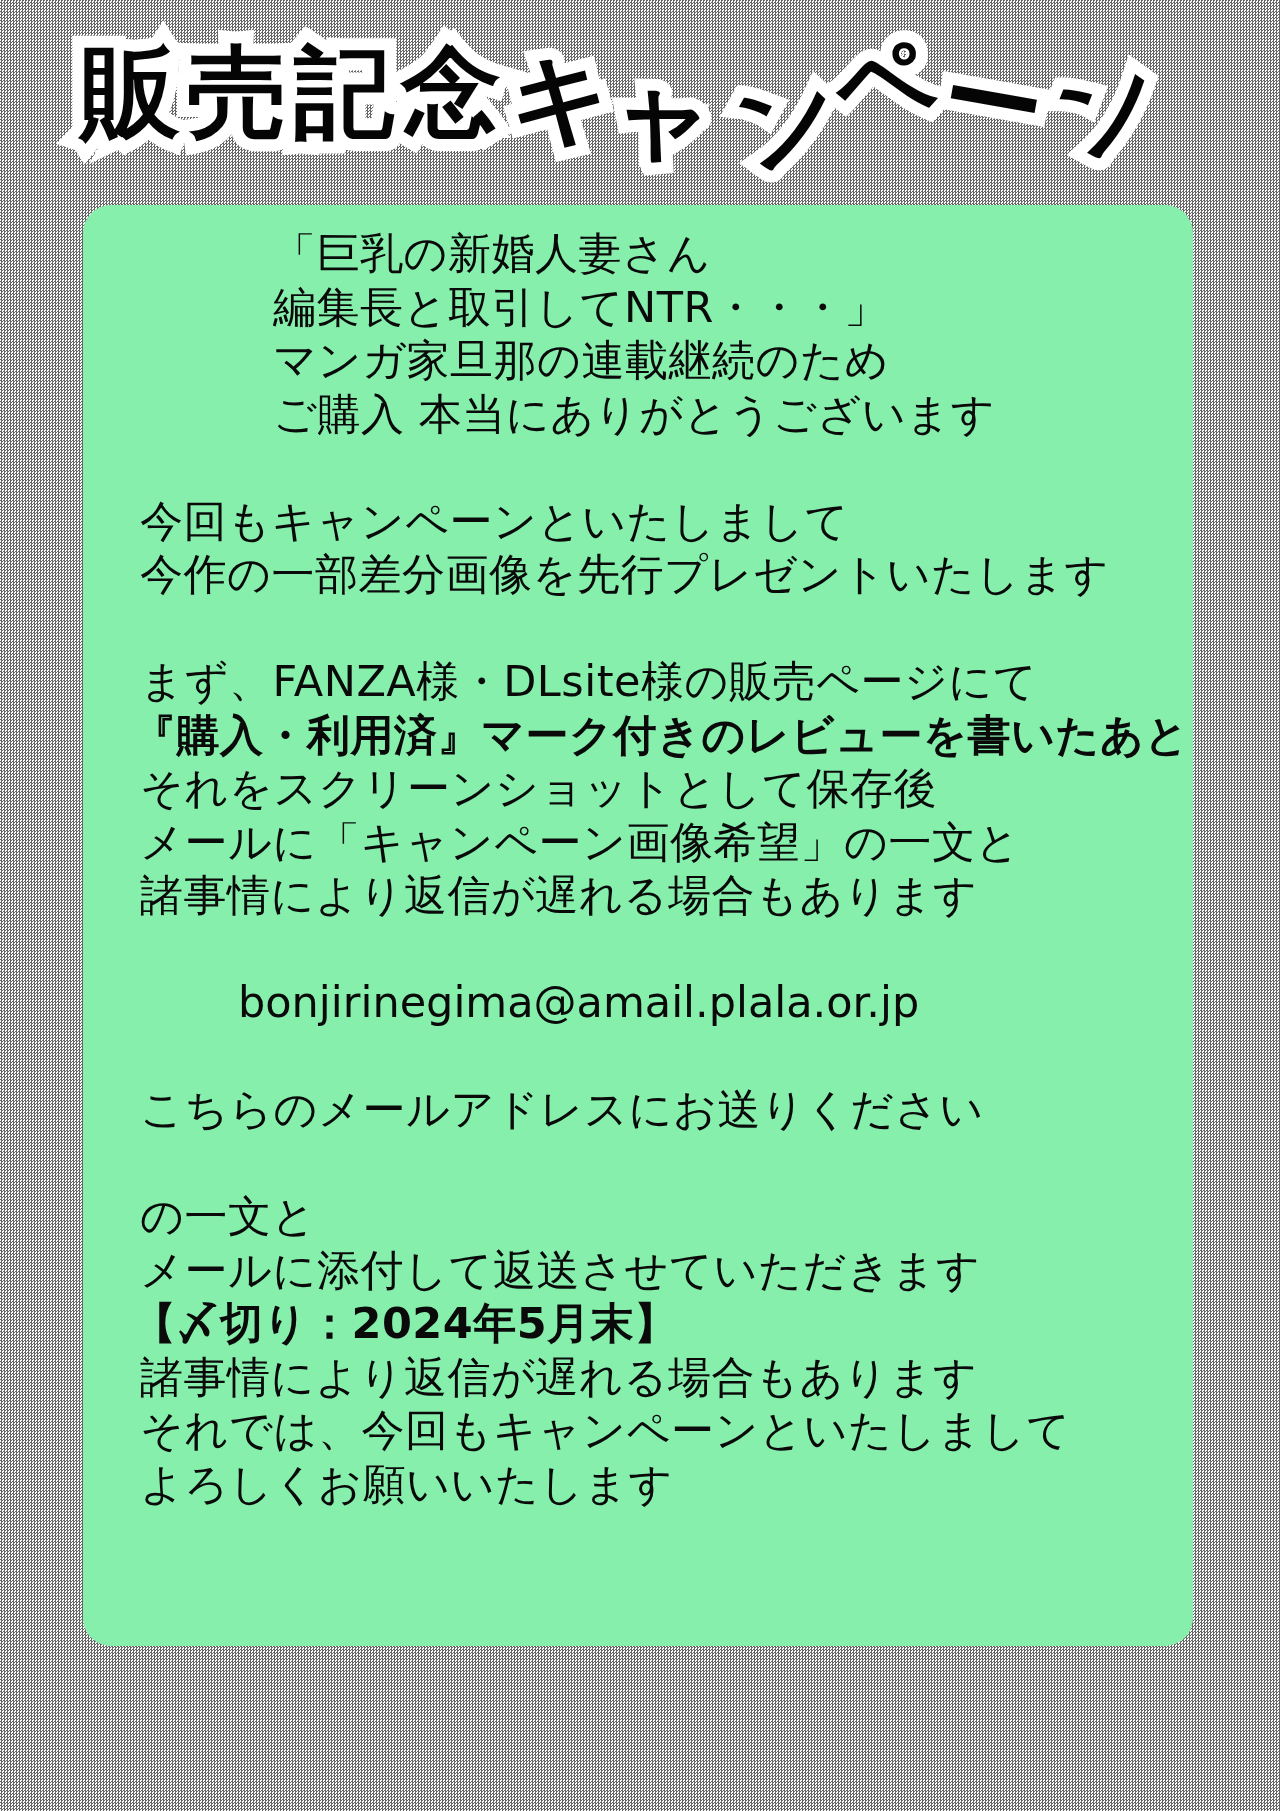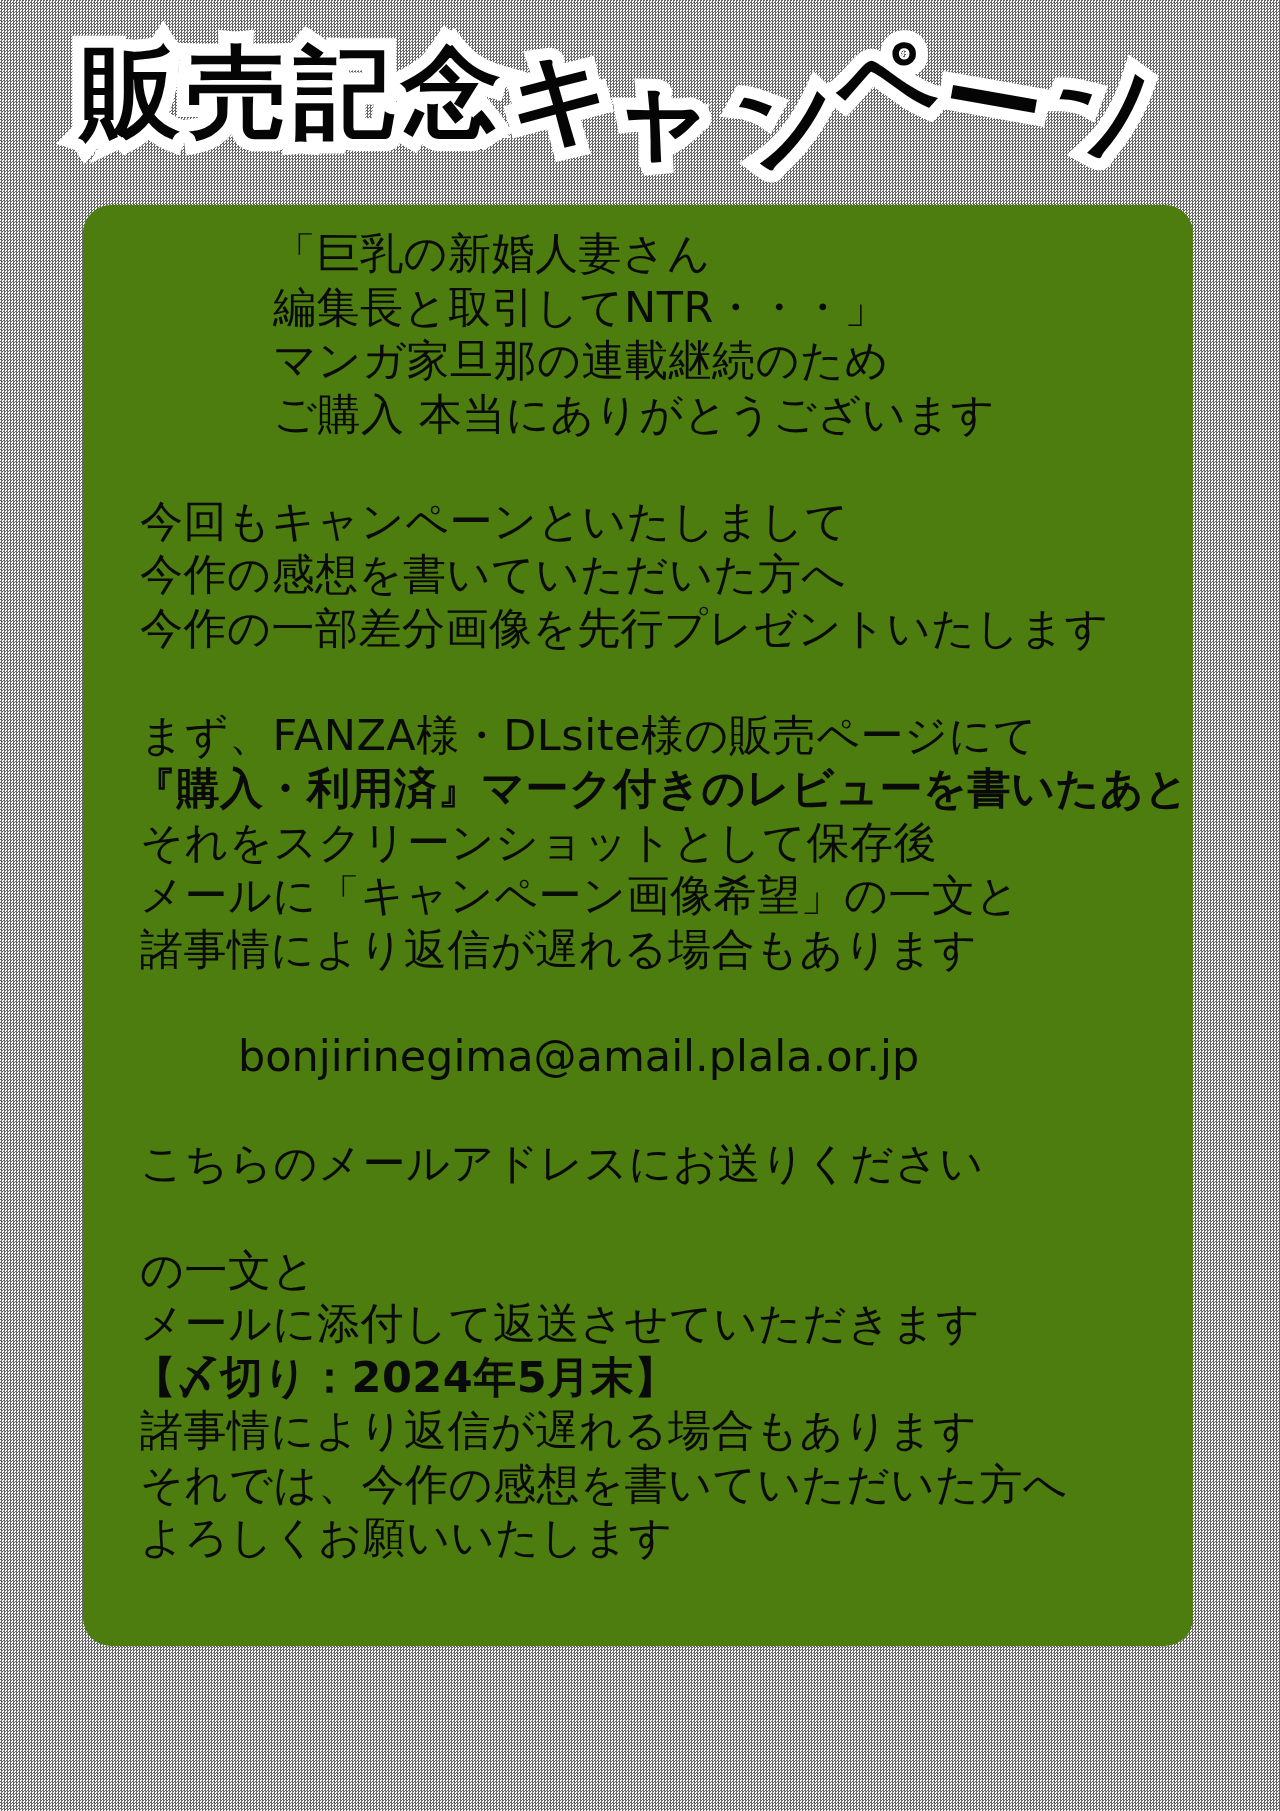--- a/index.html
+++ b/index.html
@@ -62,21 +62,21 @@
   .title-layer .tchar:nth-child(8)  { transform: rotate(-3deg)  translateY(-12px);}
   .title-layer .tchar:nth-child(9)  { transform: rotate(10deg)  translateY(10px); }
   .title-layer .tchar:nth-child(10) { transform: rotate(-27deg) translateY(14px); }
   
   .card {
     position: absolute;
     left: 83px;
     top: 205px;
     width: 1110px;
     height: 1441px;
-    background: #4d7c0f;
+    background: #86efac;
     border-radius: 28px;
     padding-top: 22px;
     box-sizing: border-box;
     z-index: 3;
   }
   .line {
     min-height: 53.5px;
     line-height: 53.5px;
     font-size: 43px;
     color: #0a0a0a;
@@ -98,34 +98,33 @@
     <div class="title-layer title-fill" id="title-fill"><span class="tchar">販</span><span class="tchar">売</span><span class="tchar">記</span><span class="tchar">念</span><span class="tchar">キ</span><span class="tchar">ャ</span><span class="tchar">ン</span><span class="tchar">ペ</span><span class="tchar">ー</span><span class="tchar">ン</span></div>
   </div>
 
   <div class="card">
     <div class="line quote">「巨乳の新婚人妻さん</div>
     <div class="line quote">編集長と取引してNTR・・・」</div>
     <div class="line quote">マンガ家旦那の連載継続のため</div>
     <div class="line quote">ご購入 本当にありがとうございます</div>
     <div class="line blank"></div>
     <div class="line">今回もキャンペーンといたしまして</div>
-    <div class="line">今作の感想を書いていただいた方へ</div>
     <div class="line">今作の一部差分画像を先行プレゼントいたします</div>
     <div class="line blank"></div>
     <div class="line">まず、FANZA様・DLsite様の販売ページにて</div>
     <div class="line bracket">『購入・利用済』マーク付きのレビューを書いたあと</div>
     <div class="line">それをスクリーンショットとして保存後</div>
     <div class="line">メールに「キャンペーン画像希望」の一文と</div>
     <div class="line">諸事情により返信が遅れる場合もあります</div>
     <div class="line blank"></div>
     <div class="line email">bonjirinegima@amail.plala.or.jp</div>
     <div class="line blank"></div>
     <div class="line">こちらのメールアドレスにお送りください</div>
     <div class="line blank"></div>
     <div class="line">の一文と</div>
     <div class="line">メールに添付して返送させていただきます</div>
     <div class="line bracket">【〆切り：2024年5月末】</div>
     <div class="line">諸事情により返信が遅れる場合もあります</div>
-    <div class="line">それでは、今作の感想を書いていただいた方へ</div>
+    <div class="line">それでは、今回もキャンペーンといたしまして</div>
     <div class="line">よろしくお願いいたします</div>
   </div>
 
 </div>
 
 </body></html>

